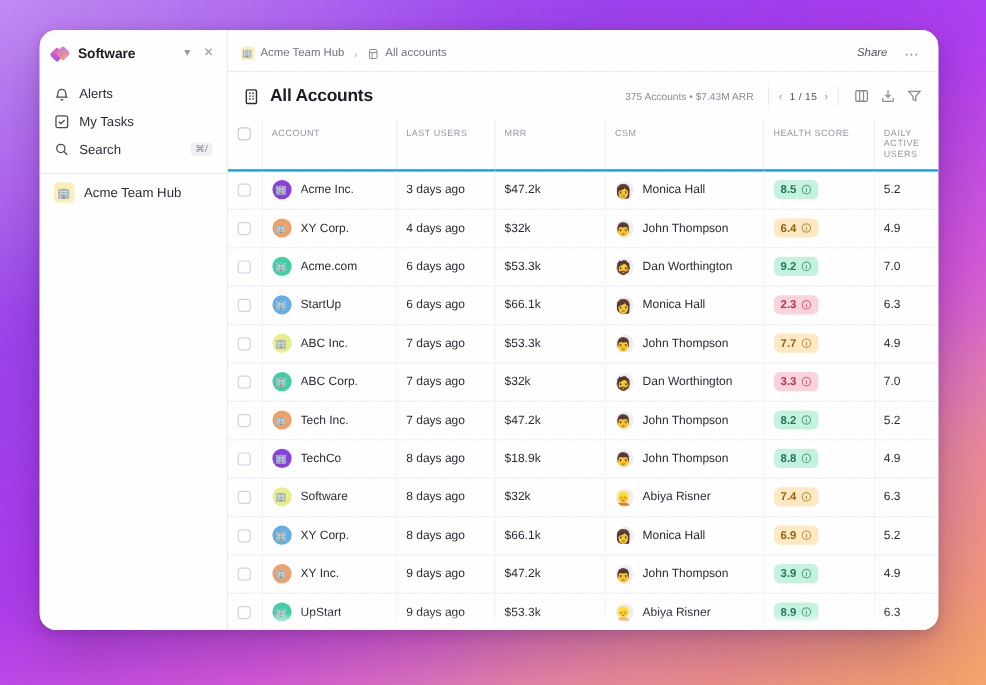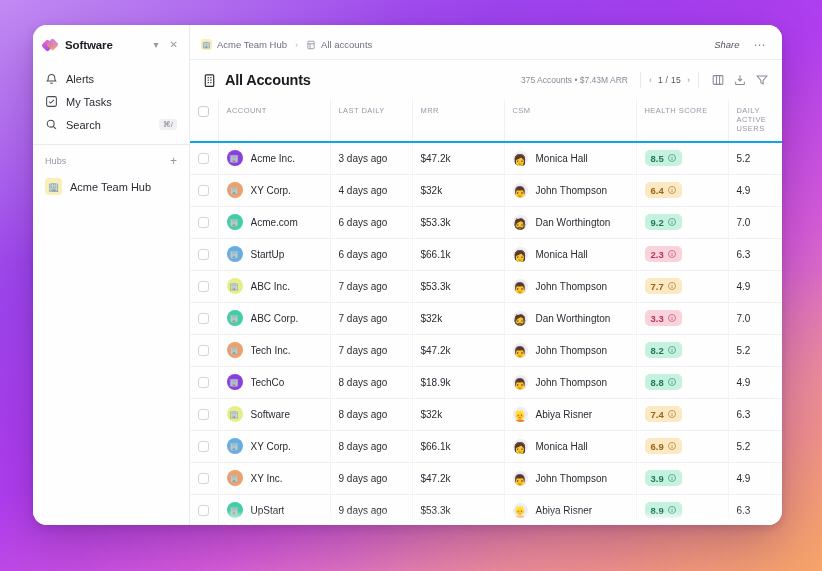--- a/index.html
+++ b/index.html
@@ -378,24 +378,20 @@
             </svg>
           </span>
           <span class="sb-label">Search</span>
           <span class="kbd">⌘/</span>
         </div>
 
       </nav>
 
       <div class="sb-sep"></div>
 
-      <div class="sb-section">
-        <span class="sb-section-title">Hubs</span>
-        <span class="sb-plus">+</span>
-      </div>
 
       <div class="hub-item">
         <span class="hub-emoji">🏢</span>
         <span>Acme Team Hub</span>
       </div>
 
 
     </aside>
 
     <section class="main">
@@ -464,21 +460,21 @@
               <col class="c-csm">
               <col class="c-health">
               <col class="c-dau">
           </colgroup>
           <thead>
             <tr>
               <th>
                 <span class="cb"></span>
               </th>
               <th>ACCOUNT</th>
-              <th>LAST DAILY</th>
+              <th>LAST USERS</th>
               <th>MRR</th>
               <th>CSM</th>
               <th>HEALTH SCORE</th>
               <th>DAILY ACTIVE USERS</th>
             </tr>
           </thead>
           <tbody id="tbody">
               <tr>
                 <td>
                   <span class="cb"></span>

